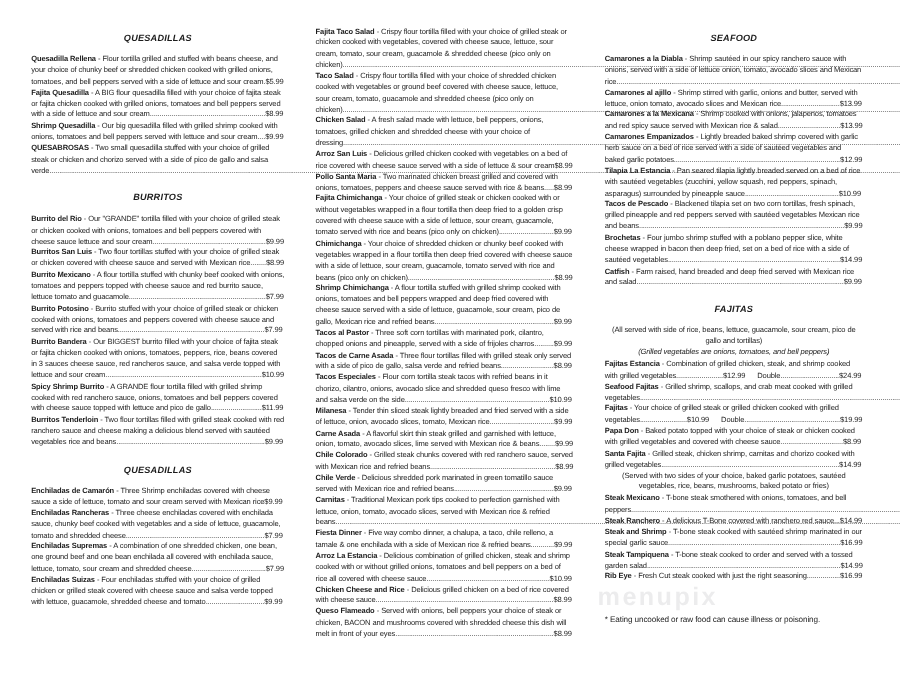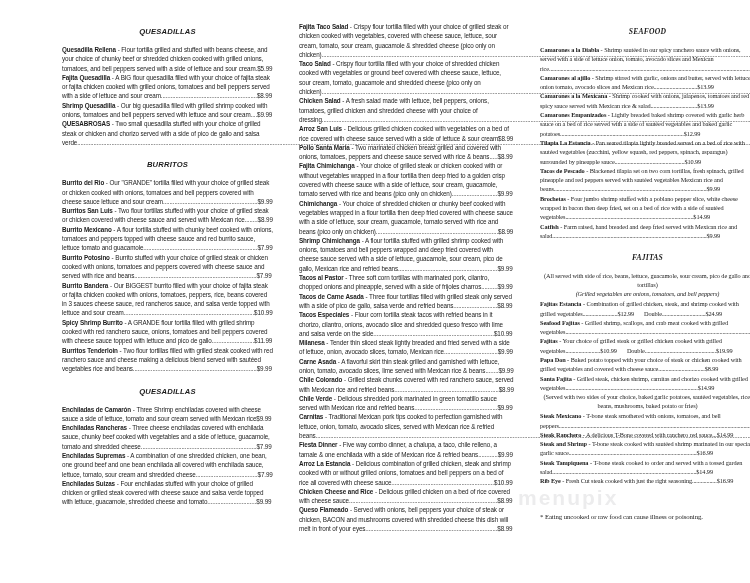--- a/index.html
+++ b/index.html
@@ -7,29 +7,28 @@
     width: 750px; height: 583px;
     background: #ffffff;
     overflow: hidden;
     font-family: "Liberation Sans", sans-serif;
     color: #1c1c1c;
   }
   .page {
     position: relative;
     box-sizing: border-box;
     width: 622px; height: 583px;
-    padding: 22px 27px 0 42px;
+    padding: 22px 27px 0 26px;
     display: flex;
     gap: 26px;
-    margin-left: 20px;
   }
   .col { box-sizing: border-box; }
   .col-0 { width: 211px; }
   .col-1 { width: 215px; }
-  .col-2 { width: 215px; font-family: Liberation Serif, serif; }
+  .col-2 { width: 215px; }
 
   .sec-title {
     font-size: 7.6px;
     font-weight: 700;
     font-style: italic;
     text-align: center;
     letter-spacing: 0.2px;
     margin: 13px 0 9px 0;
   }
   .section:first-child .sec-title { margin-top: 5px; }

